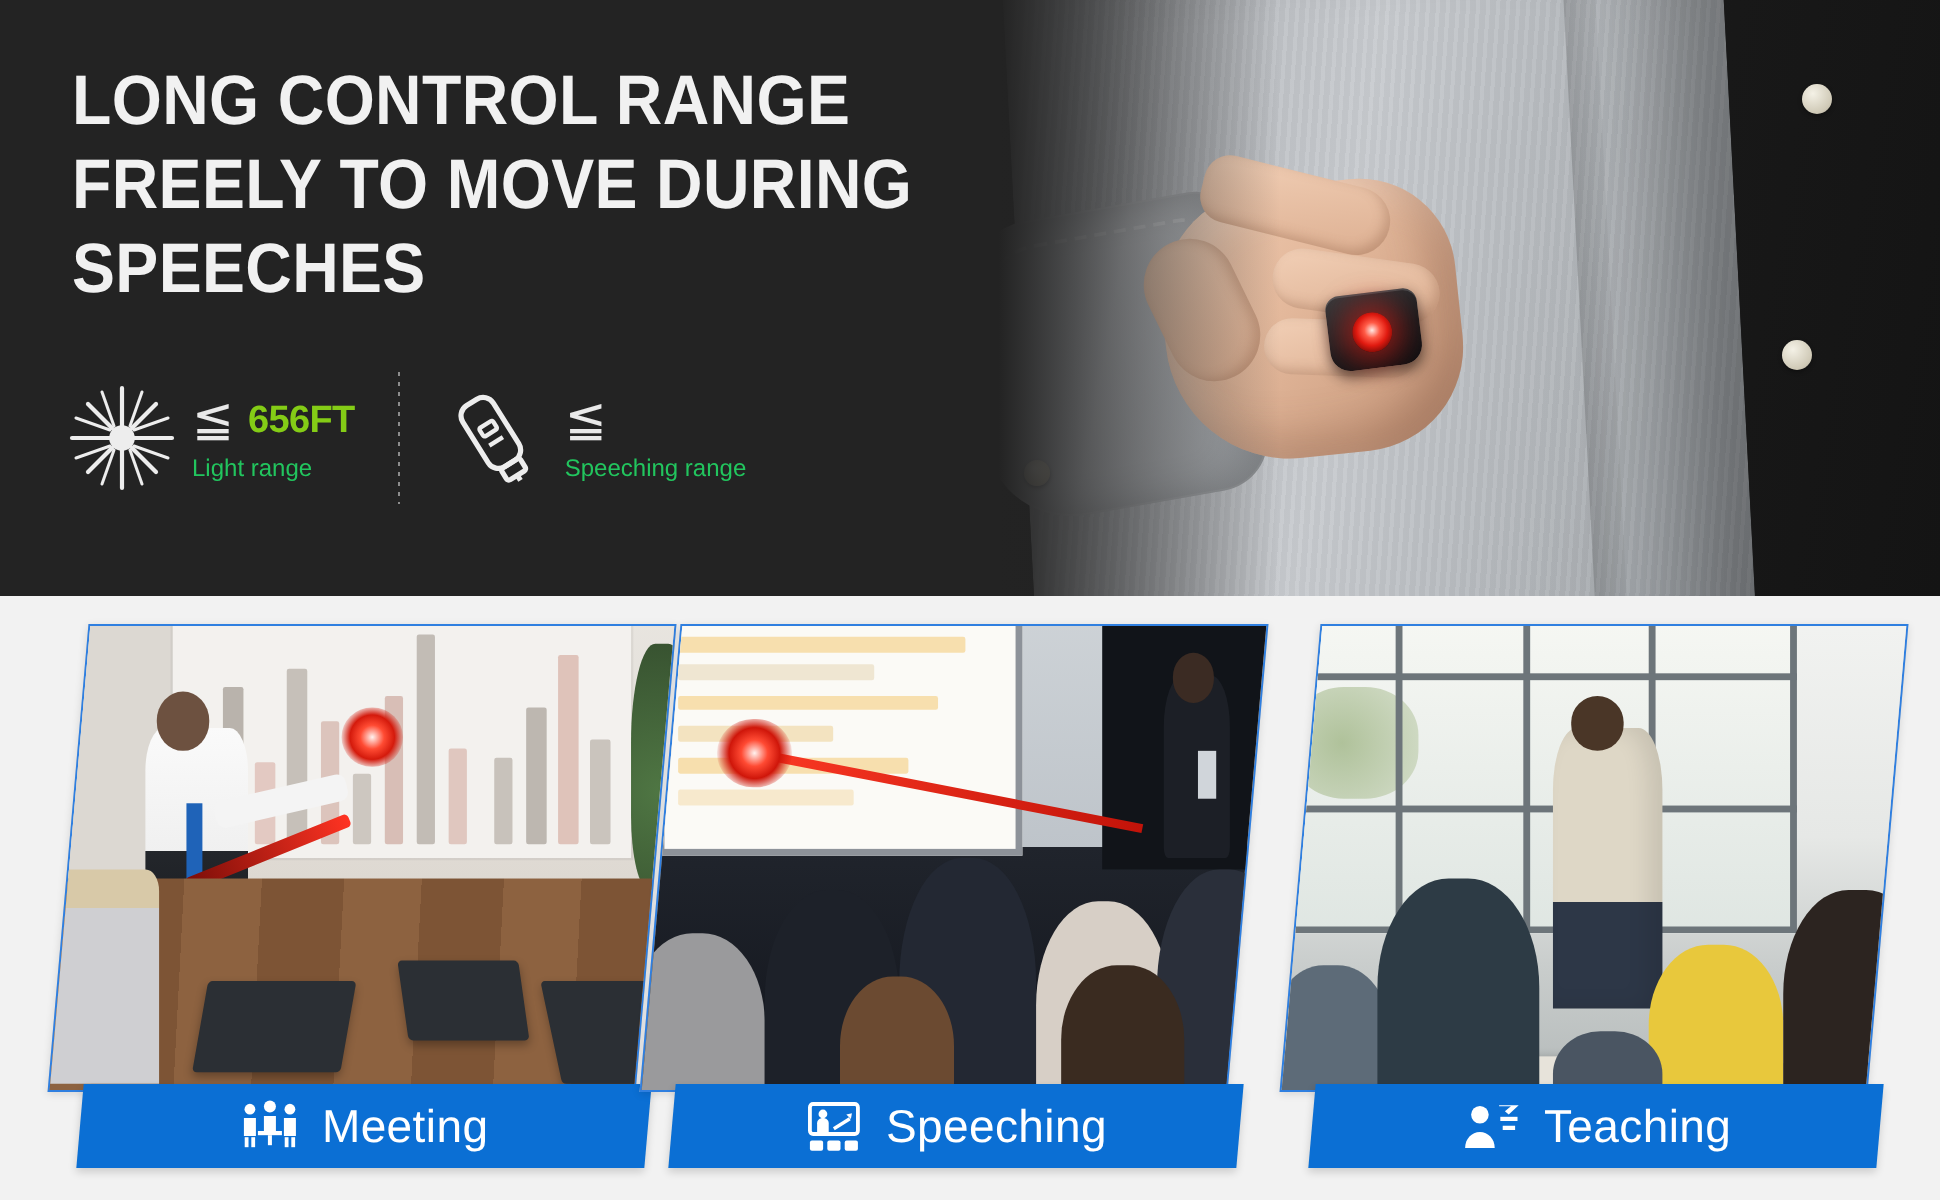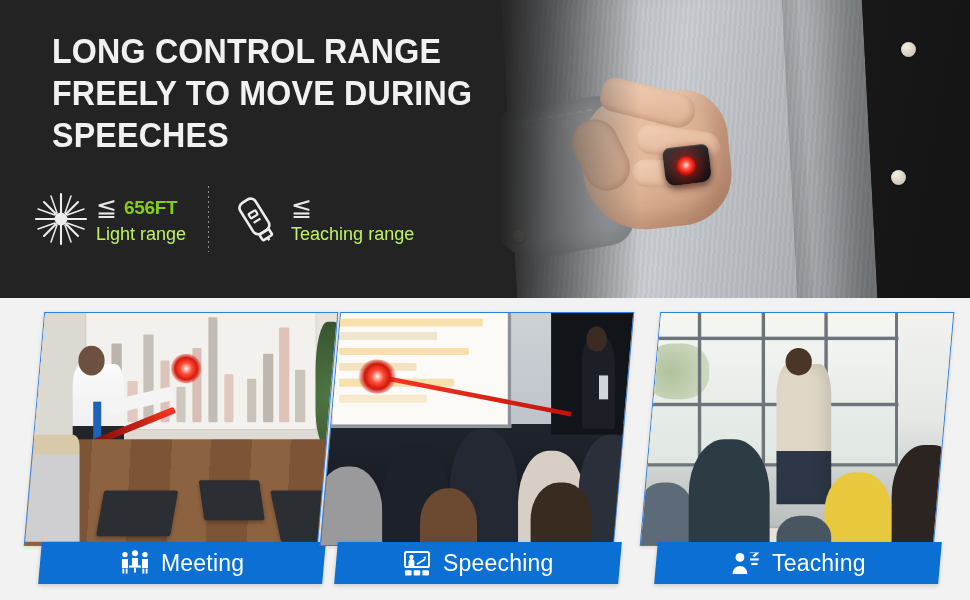--- a/index.html
+++ b/index.html
@@ -73,37 +73,37 @@
   .led{
     position:absolute;left:12px;top:10px;width:20px;height:20px;border-radius:50%;
     background:radial-gradient(circle at 50% 45%,#ffe9e4 0%,#ff5a46 26%,#e01a10 52%,#7d0b06 78%,rgba(70,5,3,0) 100%);
     box-shadow:0 0 14px 5px rgba(228,30,20,.55);
   }
 
   
   .photo-fade{position:absolute;left:0;top:0;width:190px;height:100%;
     background:linear-gradient(90deg,#232323 0%,#232323 26%,rgba(35,35,35,0) 100%);}
 
-  .hero-copy{position:absolute;left:52px;top:30px;width:470px;}
+  .hero-copy{position:absolute;left:36px;top:30px;width:470px;}
   .headline{
     margin:0;color:#f1f1f1;font-size:35px;line-height:1.20;
     font-weight:700;letter-spacing:.2px;
     font-family:"Liberation Sans Narrow","Liberation Sans",sans-serif;
     transform:scaleX(.92);transform-origin:left top;white-space:pre-line;
   }
 
   .specs{position:absolute;left:30px;top:186px;display:flex;align-items:center;}
   .spec{display:flex;align-items:center;}
   .spec-icon{width:62px;height:62px;flex:none;display:flex;align-items:center;justify-content:center;}
   .spec-text{margin-left:4px;}
   .spec-top{display:flex;align-items:center;gap:7px;}
   .le{color:#e9e9e9;font-size:25px;line-height:1;font-weight:400;}
   .spec-val{color:#84cc16;font-size:19px;font-weight:700;letter-spacing:-.3px;line-height:1;
     font-family:Liberation Sans, sans-serif;}
-  .spec-label{color:#bef264;font-size:18px;margin-top:5px;line-height:1;}
+  .spec-label{color:#22c55e;font-size:12px;margin-top:5px;line-height:1;}
   .spec-div{width:1px;height:66px;margin:0 16px 0 22px;
     background:repeating-linear-gradient(180deg,#8d8d8d 0 2px,transparent 2px 5px);}
 
   
   .panels{position:absolute;left:0;top:298px;width:970px;height:302px;}
   .panel{position:absolute;top:14px;width:292px;height:268px;}
   .p1{left:34px;}
   .p2{left:330px;}
   .p3{left:650px;}
 
@@ -256,21 +256,21 @@
               <line x1="28" y1="50" x2="28" y2="53"></line>
               <rect x="24" y="20" width="8" height="5" rx="1" stroke-width="2.2"></rect>
               <line x1="24" y1="30" x2="32" y2="30" stroke-width="2.2"></line>
             </g>
           </svg>
         </div>
         <div class="spec-text">
           <div class="spec-top">
             <span class="le">≦</span>
           </div>
-          <div class="spec-label">Teaching range</div>
+          <div class="spec-label">Speeching range</div>
         </div>
       </div>
 
     </div>
   </div>
 
   <div class="panels">
 
     <div class="panel p1">
       <div class="shot">

